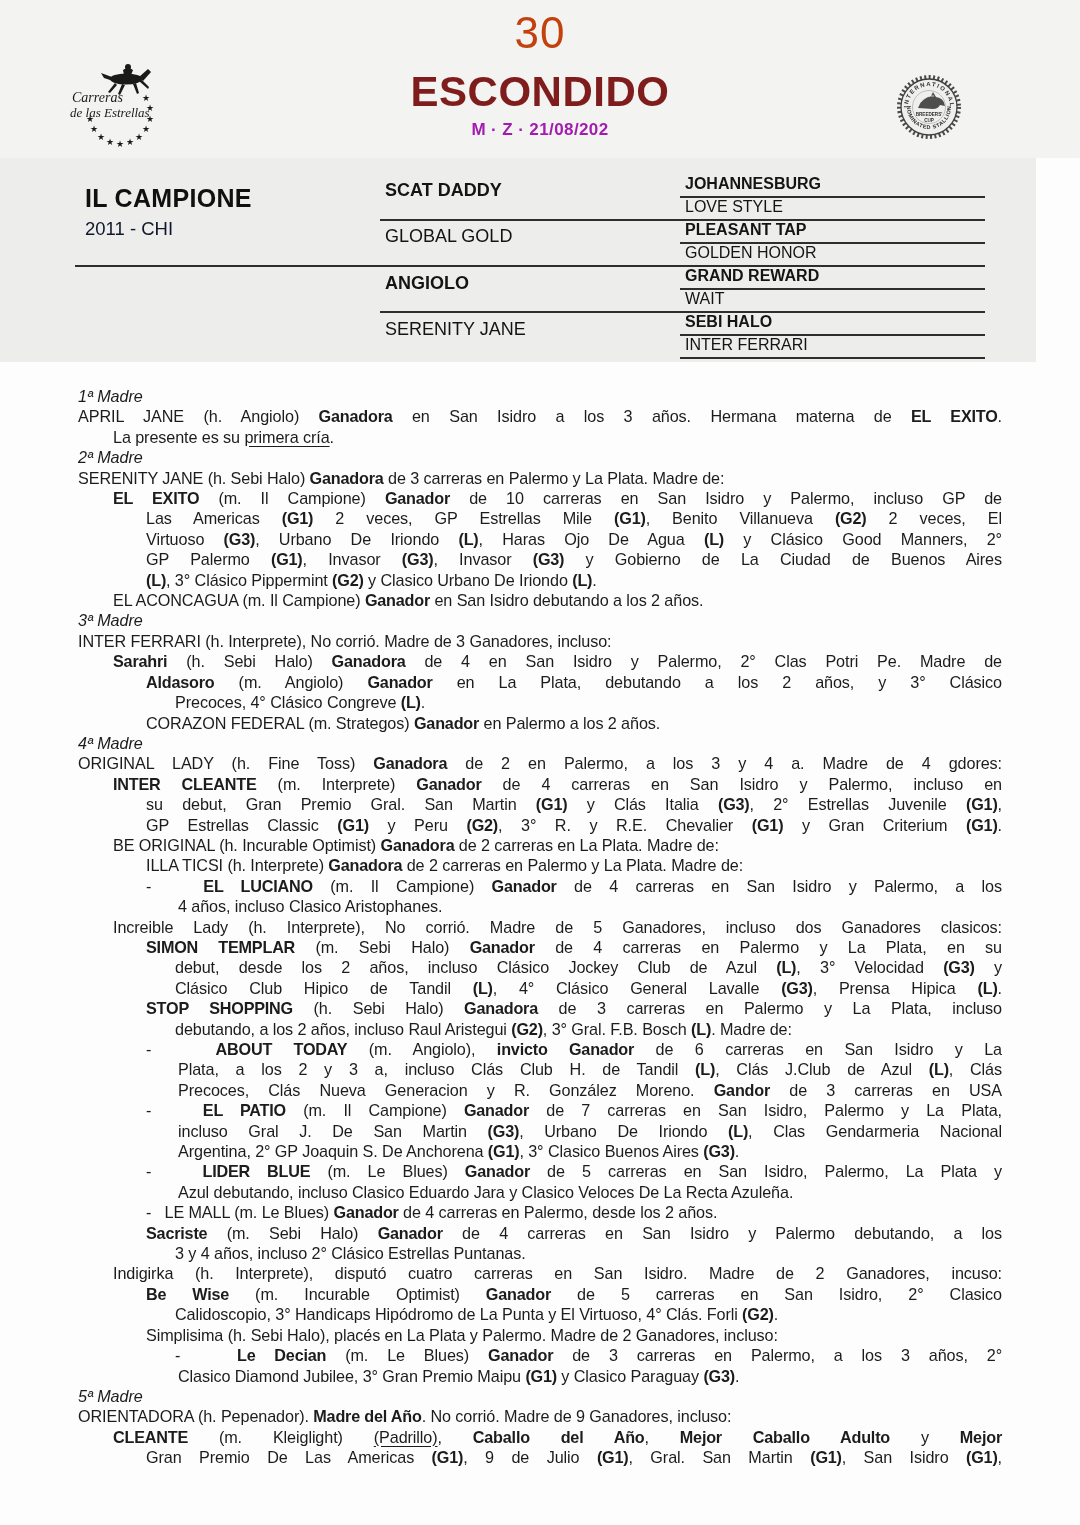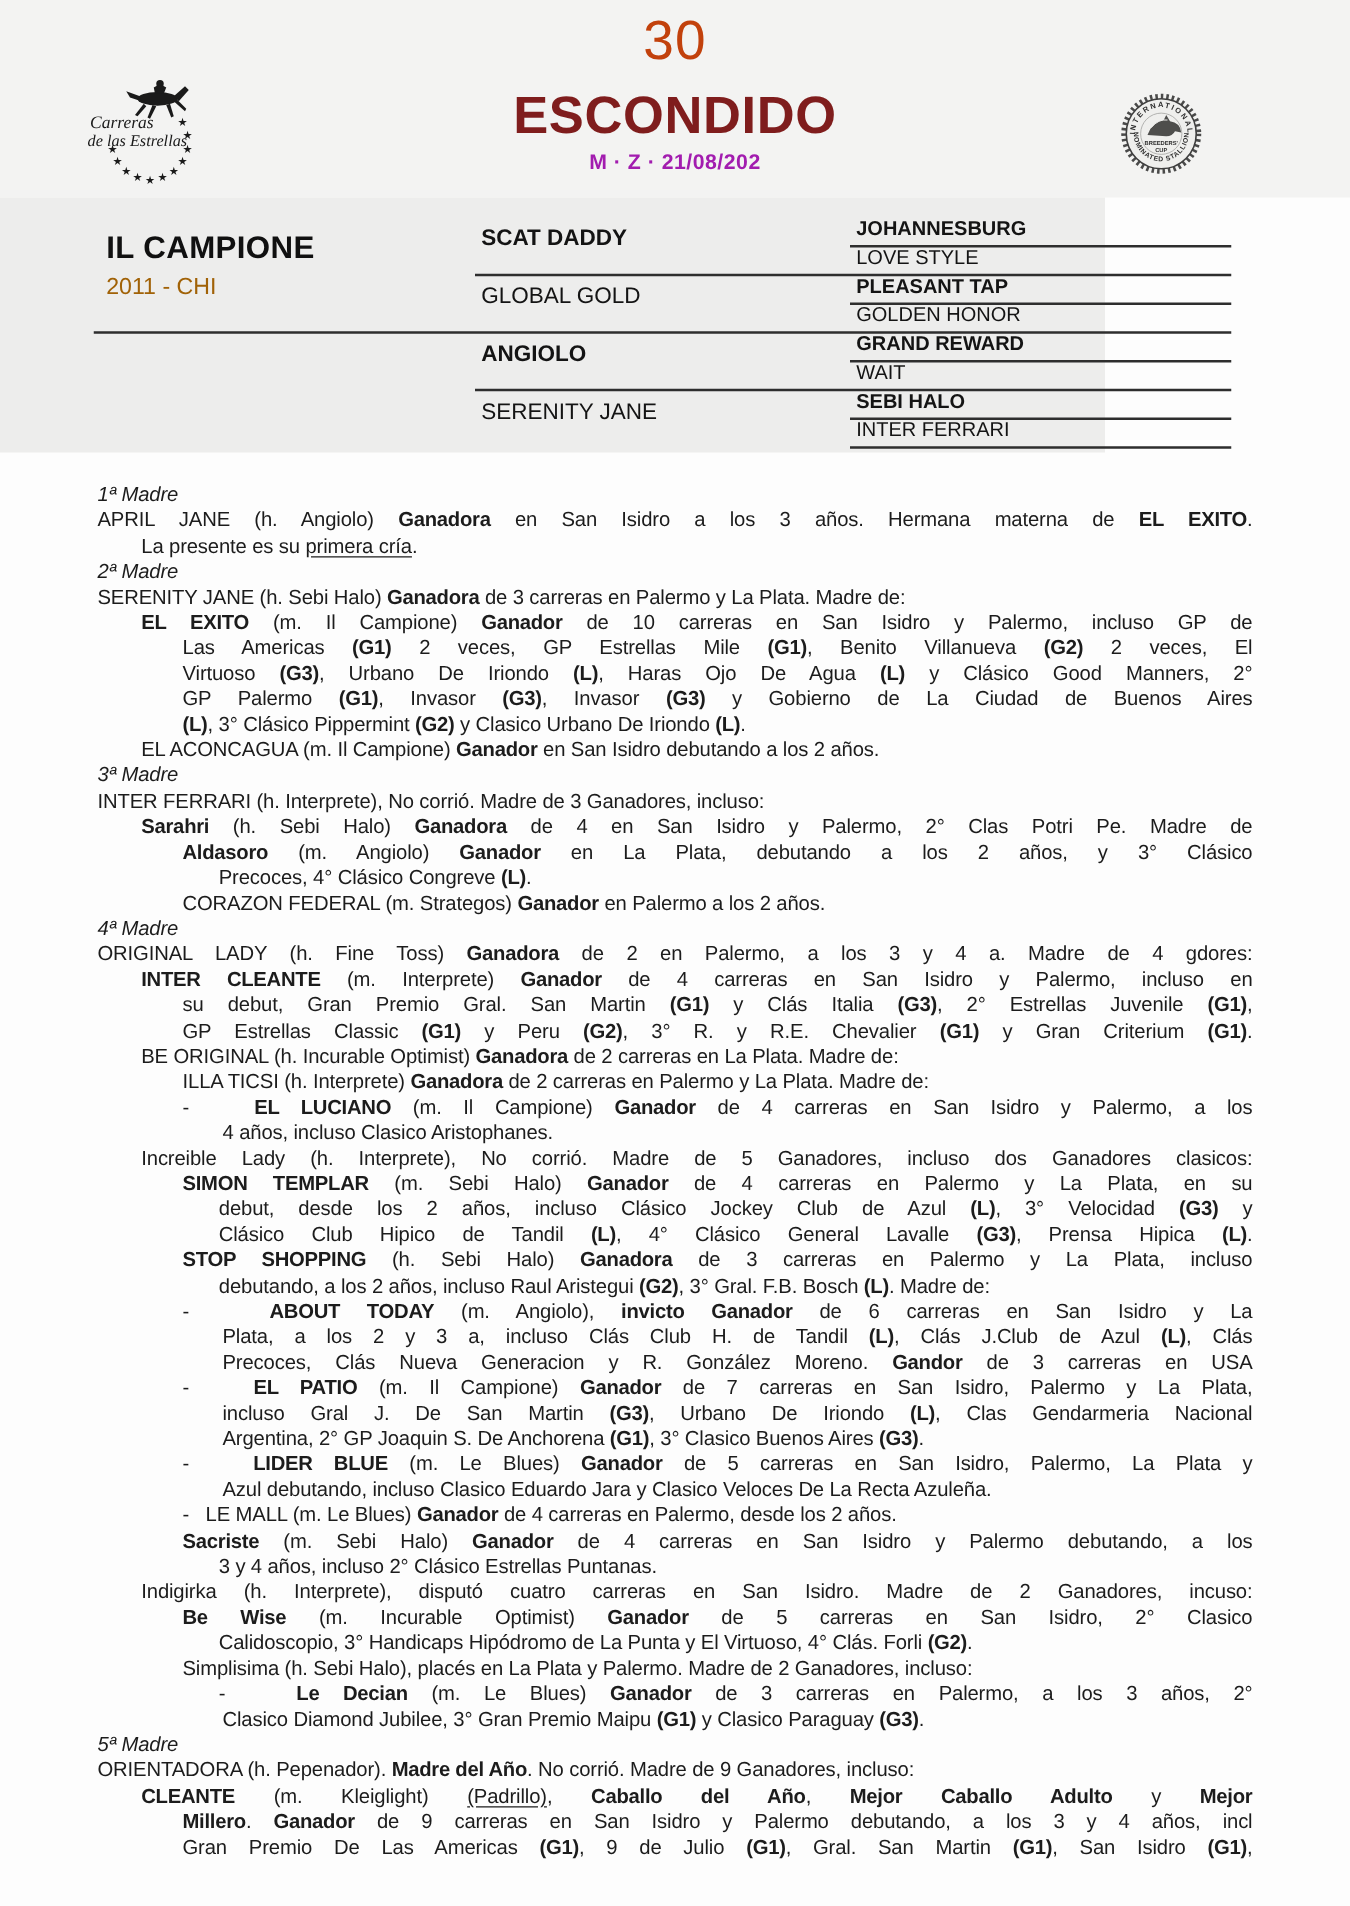--- a/index.html
+++ b/index.html
@@ -6,25 +6,25 @@
   .page{position:relative;width:1080px;height:1525px;background:#fdfdfd;font-family:"Liberation Sans",sans-serif;color:#1c1c1c;overflow:hidden;}
   
   .header{position:relative;width:1080px;height:158px;background:#f3f3f2;}
   .pagenum{position:absolute;top:8px;left:0;width:100%;text-align:center;font-size:44px;font-weight:300;color:#c2410c;letter-spacing:1px;}
   .title{position:absolute;top:68px;left:0;width:100%;text-align:center;font-size:42px;font-weight:800;color:#7f1d1d;letter-spacing:.5px;}
   .subtitle{position:absolute;top:120px;left:0;width:100%;text-align:center;font-size:17px;font-weight:600;color:#a21caf;letter-spacing:.4px;}
   .logoL{position:absolute;left:70px;top:64px;}
   .logoR{position:absolute;left:894px;top:72px;}
   .serifit{font-family:"Liberation Serif",serif;font-style:italic;}
   
-  .band{position:relative;width:884px;height:204px;background:#ededec;}
+  .band{position:relative;width:1036px;height:204px;background:#ededec;}
   .sireblk{position:absolute;left:85px;top:26px;}
   .damblk{position:absolute;left:85px;top:118px;}
   .hname{font-size:25px;font-weight:800;color:#101010;letter-spacing:.3px;}
-  .hinfo{margin-top:5px;font-size:18.5px;color:#a16207;}
+  .hinfo{margin-top:5px;font-size:18.5px;color:#0f172a;}
   .parent{position:absolute;left:385px;font-size:18px;color:#141414;white-space:nowrap;}
   .bname{font-weight:700;}
   .rname{font-weight:400;}
   .gp{position:absolute;left:685px;font-size:16px;color:#141414;white-space:nowrap;}
   .rl{position:absolute;height:2px;background:#2e2e2e;}
   .w3{left:680px;width:305px;}
   .w23{left:380px;width:605px;}
   .wf{left:75px;width:910px;}
   
   .bodytext{padding:24px 78px 0 78px;}
@@ -184,17 +184,16 @@
       <div class="bl pl97"><span>3 y 4 años, incluso 2° Clásico Estrellas Puntanas.</span></div>
       <div class="bl pl35 js"><span>Indigirka (h. Interprete), disputó cuatro carreras en San Isidro. Madre de 2 Ganadores, incuso:</span></div>
       <div class="bl pl68 js"><span class="b">Be Wise</span><span> (m. Incurable Optimist) </span><span class="b">Ganador</span><span> de 5 carreras en San Isidro, 2° Clasico</span></div>
       <div class="bl pl97"><span>Calidoscopio, 3° Handicaps Hipódromo de La Punta y El Virtuoso, 4° Clás. Forli </span><span class="b">(G2)</span><span>.</span></div>
       <div class="bl pl68"><span>Simplisima (h. Sebi Halo), placés en La Plata y Palermo. Madre de 2 Ganadores, incluso:</span></div>
       <div class="bl pl97 js"><span>-&nbsp;&nbsp; </span><span class="b">Le Decian</span><span> (m. Le Blues) </span><span class="b">Ganador</span><span> de 3 carreras en Palermo, a los 3 años, 2°</span></div>
       <div class="bl pl100"><span>Clasico Diamond Jubilee, 3° Gran Premio Maipu </span><span class="b">(G1)</span><span> y Clasico Paraguay </span><span class="b">(G3)</span><span>.</span></div>
       <div class="bl pl0 mh"><span>5ª Madre</span></div>
       <div class="bl pl0"><span>ORIENTADORA (h. Pepenador). </span><span class="b">Madre del Año</span><span>. No corrió. Madre de 9 Ganadores, incluso:</span></div>
       <div class="bl pl35 js"><span class="b">CLEANTE</span><span> (m. Kleiglight) </span><span class="u">(Padrillo)</span><span>, </span><span class="b">Caballo del Año</span><span>, </span><span class="b">Mejor Caballo Adulto</span><span> y </span><span class="b">Mejor</span></div>
-      <div class="bl pl68 js"><span class="b">Millero</span><span>. </span><span class="b">Ganador</span><span> de 9 carreras en San Isidro y Palermo debutando, a los 3 y 4 años, incl</span></div>
       <div class="bl pl68 js"><span>Gran Premio De Las Americas </span><span class="b">(G1)</span><span>, 9 de Julio </span><span class="b">(G1)</span><span>, Gral. San Martin </span><span class="b">(G1)</span><span>, San Isidro </span><span class="b">(G1)</span><span>,</span></div>
     </div>
 
 </div>
 
 </body></html>

